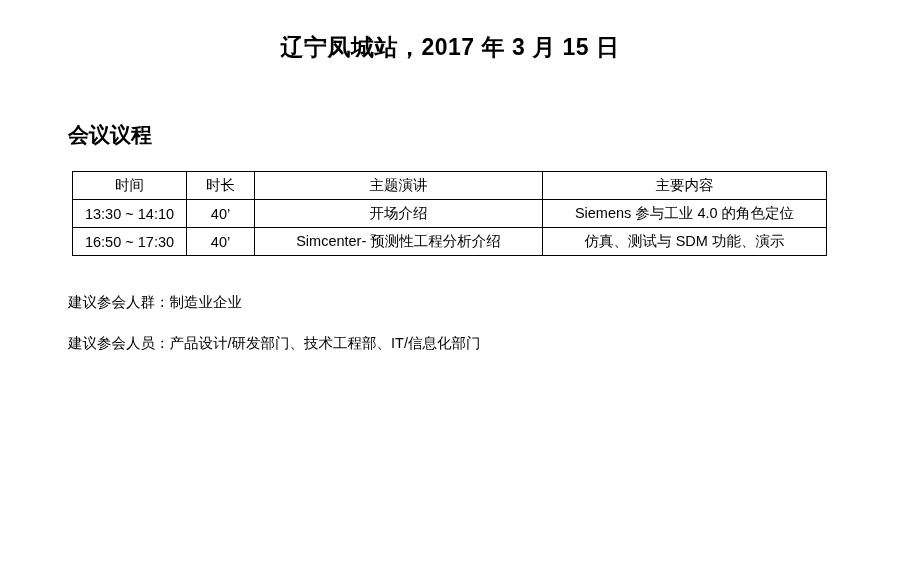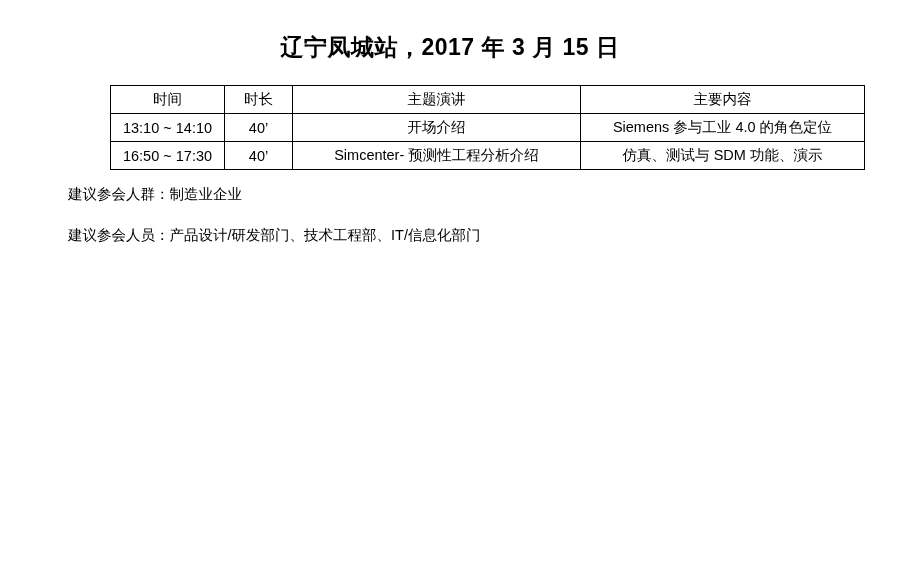--- a/index.html
+++ b/index.html
@@ -35,21 +35,21 @@
     margin-top: 32px;
   }
   .section-heading {
     font-size: 21px;
     font-weight: bold;
     margin-top: 58px;
     margin-left: 68px;
   }
   .agenda-wrap {
     margin-top: 22px;
-    margin-left: 110px;
+    margin-left: 72px;
     width: 754px;
   }
   table.agenda {
     border-collapse: collapse;
     width: 754px;
     table-layout: fixed;
   }
   table.agenda td, table.agenda th {
     border: 1px solid #000000;
     font-size: 14.5px;
@@ -59,56 +59,57 @@
     height: 28px;
     padding: 2px 4px;
     box-sizing: border-box;
   }
   col.c-time { width: 114px; }
   col.c-dur  { width: 68px; }
   col.c-topic { width: 288px; }
   col.c-content { width: 284px; }
   .notes {
     margin-left: 68px;
-    margin-top: 12px;
+    margin-top: 34px;
     font-size: 14.5px;
     line-height: 1.7;
   }
   .notes .note-line {
     margin-bottom: 16px;
   }
 </style>
 </head>
 <body>
 
 <div class="page">
 
 
   <div class="title-sub">辽宁凤城站，2017 年 3 月 15 日</div>
 
+  <div class="section-heading">会议议程</div>
 
   <div class="agenda-wrap">
     <table class="agenda">
       <colgroup>
         <col class="c-time">
         <col class="c-dur">
         <col class="c-topic">
         <col class="c-content">
       </colgroup>
       <thead>
         <tr>
           <th>时间</th>
           <th>时长</th>
           <th>主题演讲</th>
           <th>主要内容</th>
         </tr>
       </thead>
       <tbody>
         <tr>
-          <td>13:10 ~ 14:10</td>
+          <td>13:30 ~ 14:10</td>
           <td>40’</td>
           <td>开场介绍</td>
           <td>Siemens 参与工业 4.0 的角色定位</td>
         </tr>
         <tr>
           <td>16:50 ~ 17:30</td>
           <td>40’</td>
           <td>Simcenter- 预测性工程分析介绍</td>
           <td>仿真、测试与 SDM 功能、演示</td>
         </tr>

